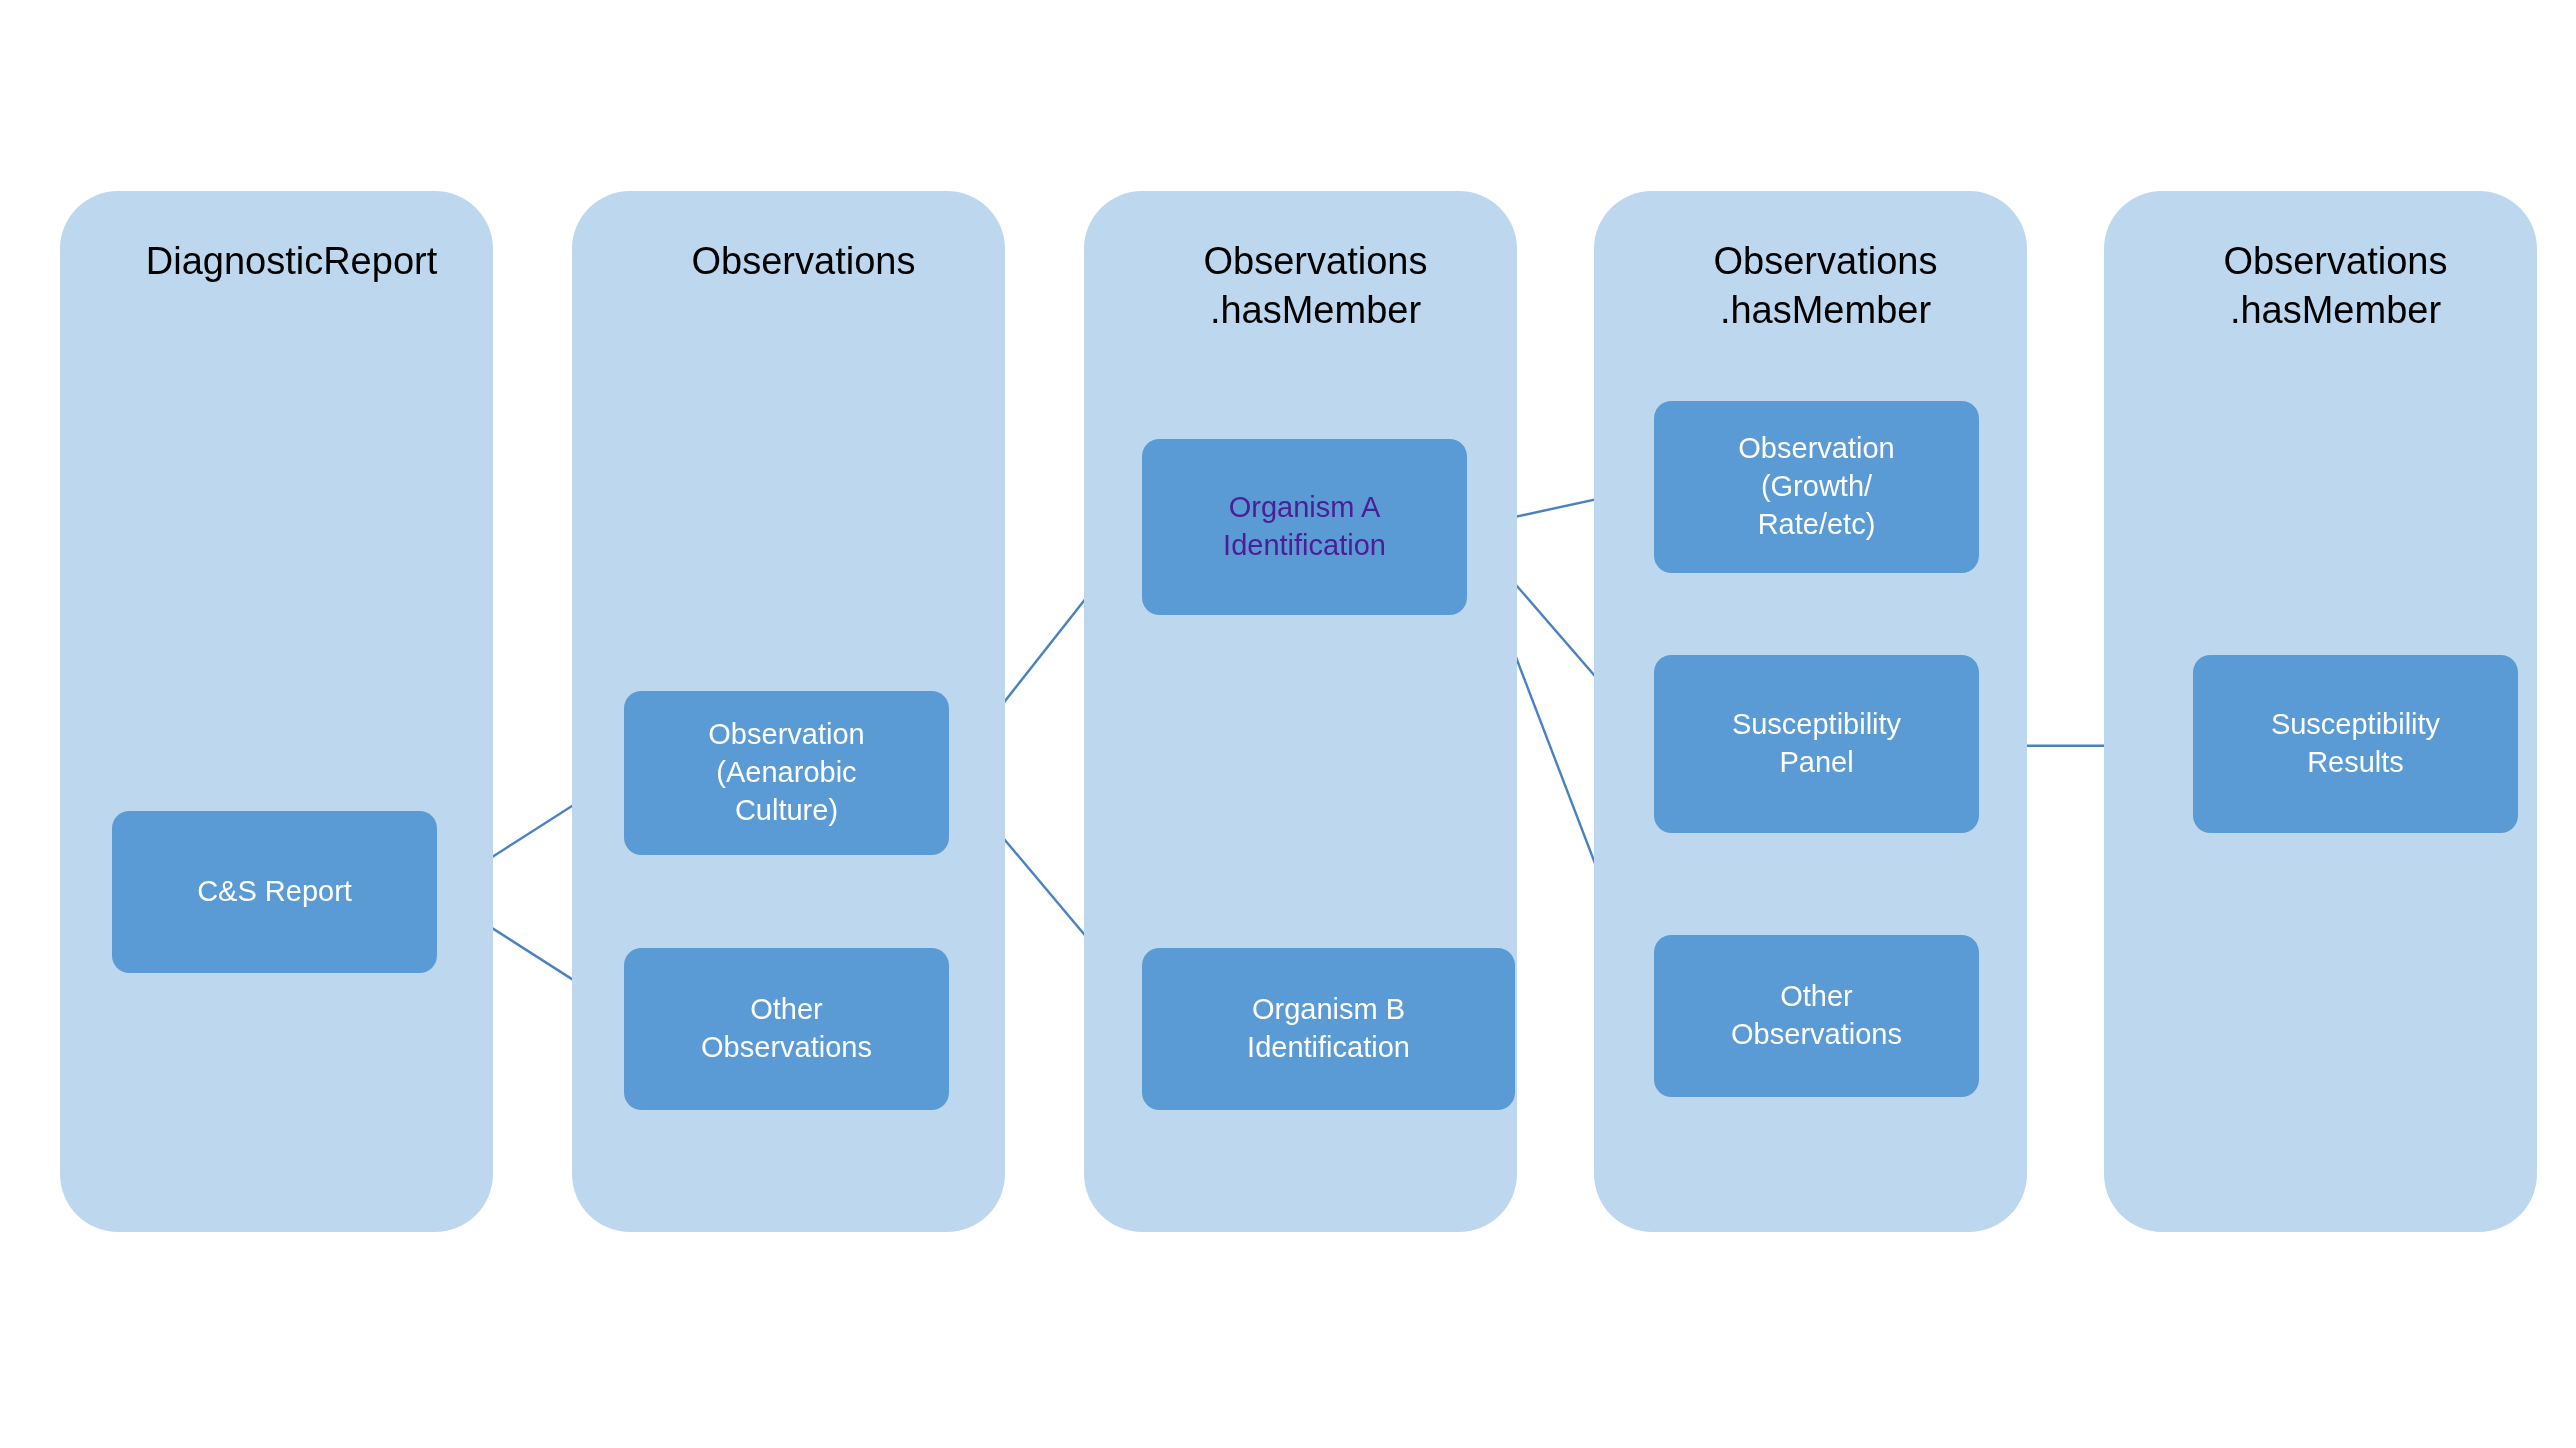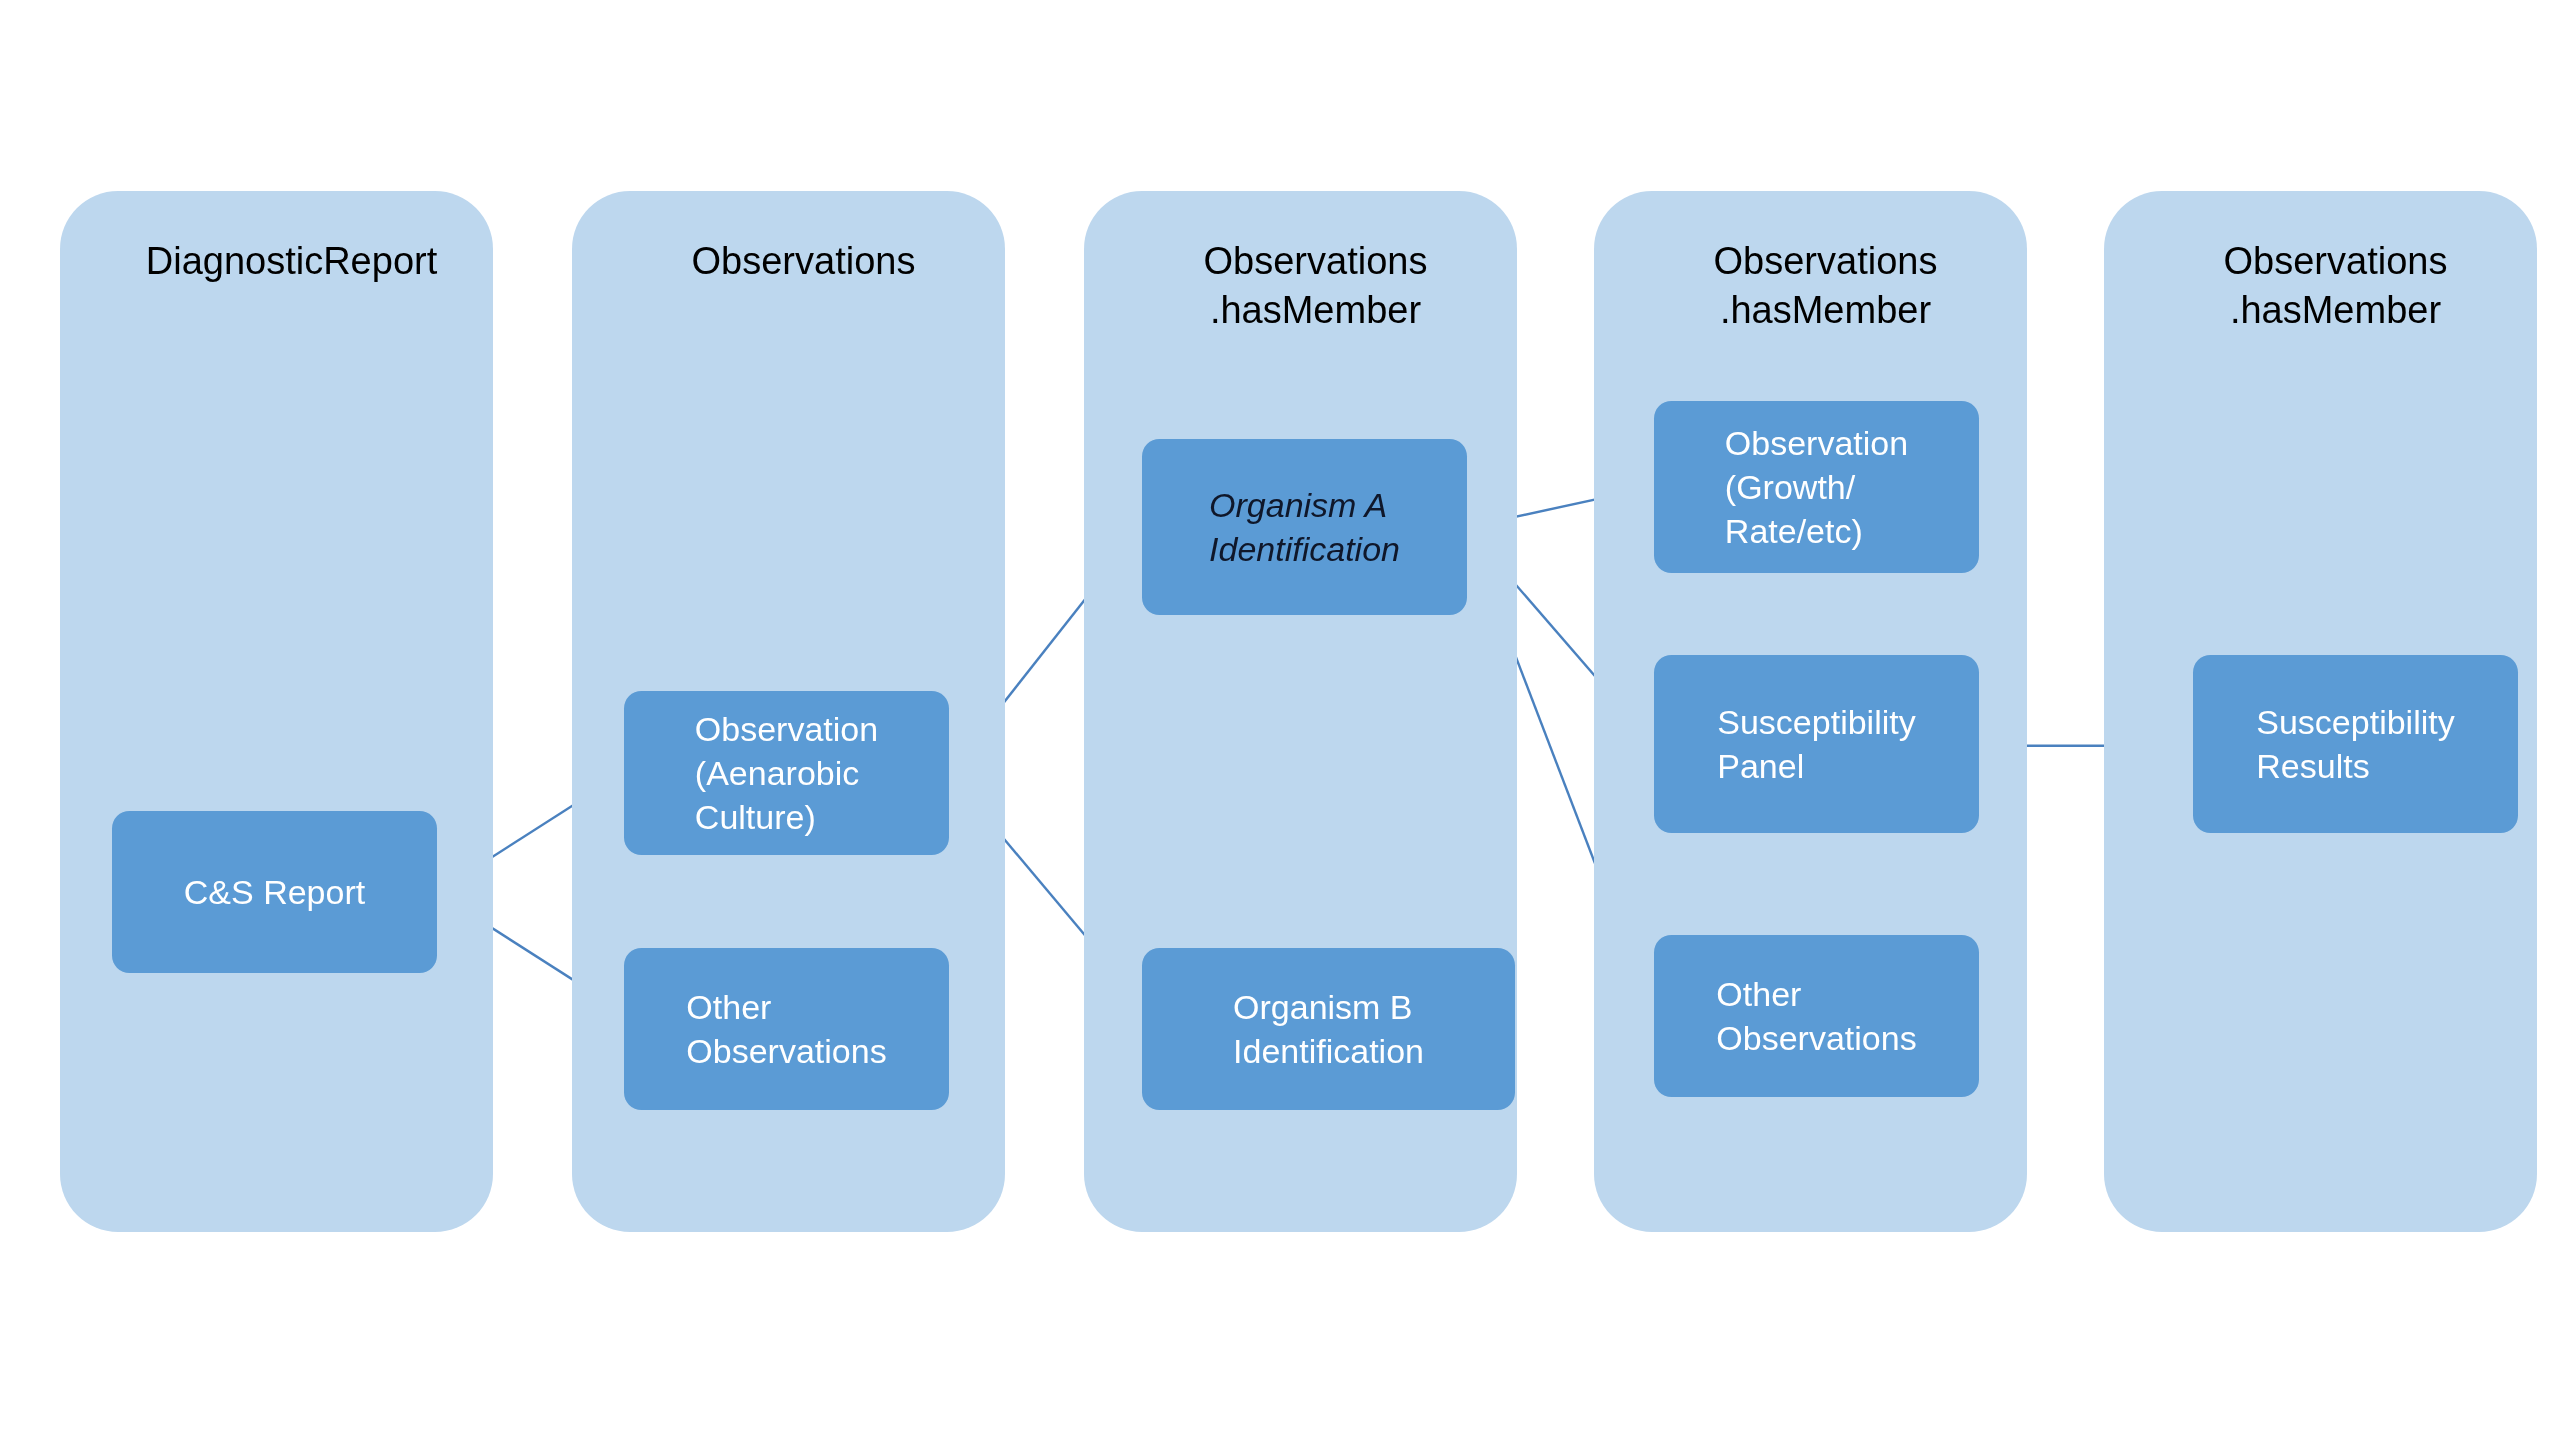--- a/index.html
+++ b/index.html
@@ -37,23 +37,23 @@
     padding-left: 30px;
   }
   .node {
     position: absolute;
     background: #5b9bd5;
     border-radius: 17.4px;
     box-sizing: border-box;
     display: flex;
     align-items: center;
     justify-content: center;
-    text-align: left;
+    text-align: center;
     color: #ffffff;
-    font-size: 34px;
+    font-size: 29px;
     line-height: 1.30;
     font-family: "Liberation Sans", sans-serif;
     white-space: pre-line;
     padding: 3.9px 9.7px;
   }
   #connectors {
     position: absolute;
     left: 0;
     top: 0;
     width: 2576px;
@@ -97,21 +97,21 @@
 .hasMember</div>
       </div>
     </div>
   <div id="node-layer">
       <div class="node" style="left: 112px; top: 811px; width: 325px; height: 162px; background: rgb(91, 155, 213); color: rgb(255, 255, 255);">C&amp;S Report</div>
       <div class="node" style="left: 624px; top: 691px; width: 325px; height: 164px; background: rgb(91, 155, 213); color: rgb(255, 255, 255);">Observation
 (Aenarobic
 Culture)</div>
       <div class="node" style="left: 624px; top: 948px; width: 325px; height: 162px; background: rgb(91, 155, 213); color: rgb(255, 255, 255);">Other
 Observations</div>
-      <div class="node" style="left: 1142px; top: 439px; width: 325px; height: 176px; background: rgb(91, 155, 213); color: #0f172a; font-style: italic;">Organism A
+      <div class="node" style="left: 1142px; top: 439px; width: 325px; height: 176px; background: rgb(91, 155, 213); color: #4c1d95;">Organism A
 Identification</div>
       <div class="node" style="left: 1142px; top: 948px; width: 373px; height: 162px; background: rgb(91, 155, 213); color: rgb(255, 255, 255);">Organism B
 Identification</div>
       <div class="node" style="left: 1654px; top: 401px; width: 325px; height: 172px; background: rgb(91, 155, 213); color: rgb(255, 255, 255);">Observation
 (Growth/
 Rate/etc)</div>
       <div class="node" style="left: 1654px; top: 655px; width: 325px; height: 178px; background: rgb(91, 155, 213); color: rgb(255, 255, 255);">Susceptibility
 Panel</div>
       <div class="node" style="left: 1654px; top: 935px; width: 325px; height: 162px; background: rgb(91, 155, 213); color: rgb(255, 255, 255);">Other
 Observations</div>

